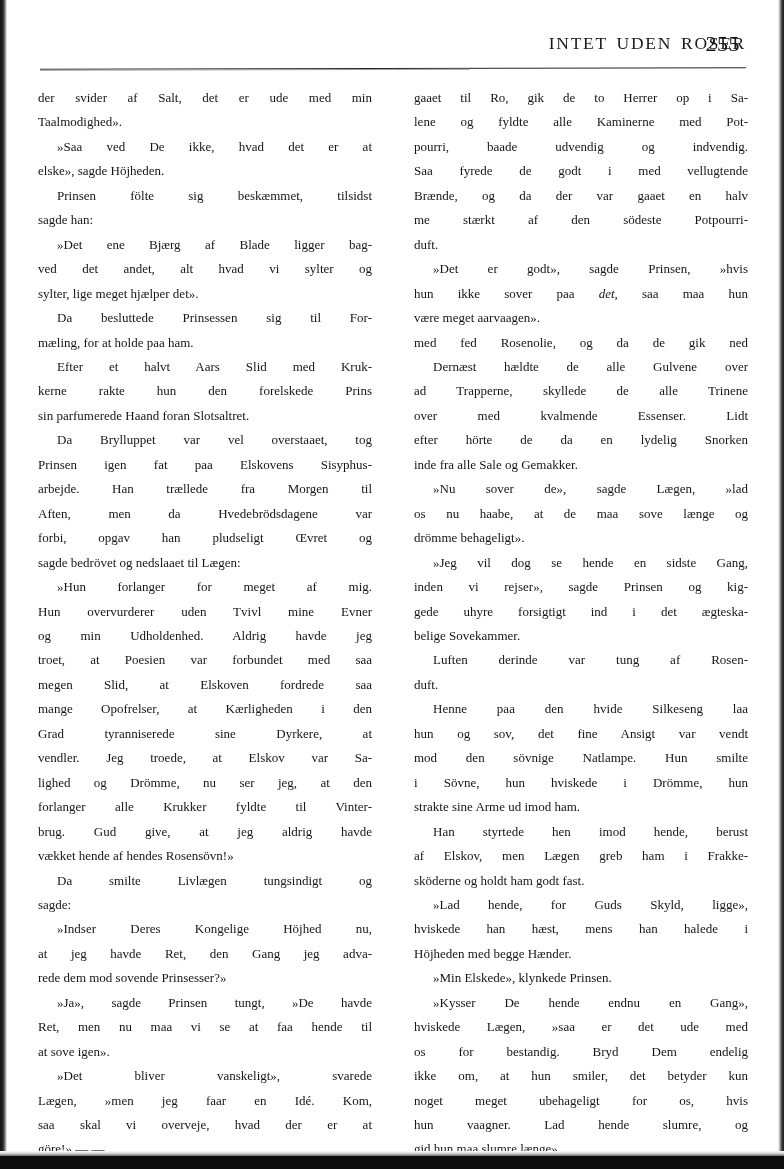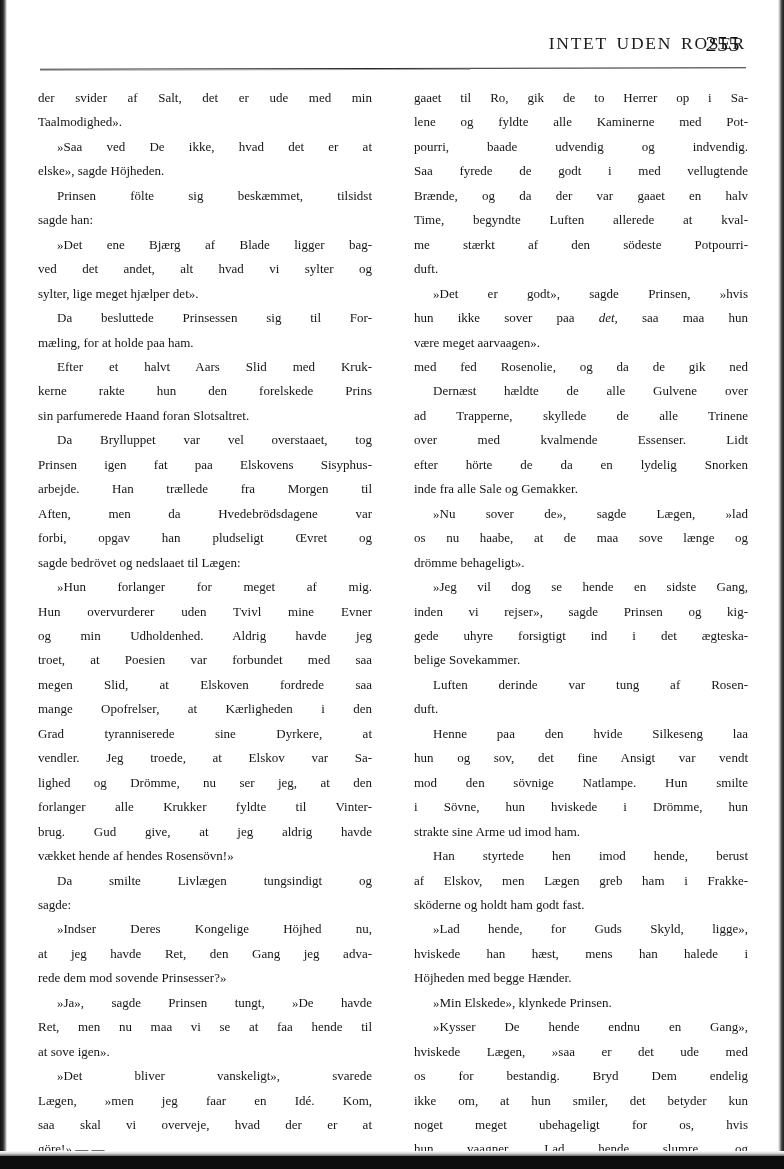--- a/index.html
+++ b/index.html
@@ -224,21 +224,20 @@
           <span class="ln last">göre!» — —</span>
         </p>
       </div>
     <div class="col" id="col-right">
         <p class="para">
           <span class="ln">gaaet til Ro, gik de to Herrer op i Sa-</span>
           <span class="ln">lene og fyldte alle Kaminerne med Pot-</span>
           <span class="ln">pourri, baade udvendig og indvendig.</span>
           <span class="ln">Saa fyrede de godt i med vellugtende</span>
           <span class="ln">Brænde, og da der var gaaet en halv</span>
-          <span class="ln">Time, begyndte Luften allerede at kval-</span>
           <span class="ln">me stærkt af den södeste Potpourri-</span>
           <span class="ln last">duft.</span>
         </p>
         <p class="para">
           <span class="ln ind">»Det er godt», sagde Prinsen, »hvis</span>
           <span class="ln">hun ikke sover paa <em class="it">det</em>, saa maa hun</span>
           <span class="ln last">være meget aarvaagen».</span>
         </p>
         <p class="para">
           <span class="ln">med fed Rosenolie, og da de gik ned</span>

